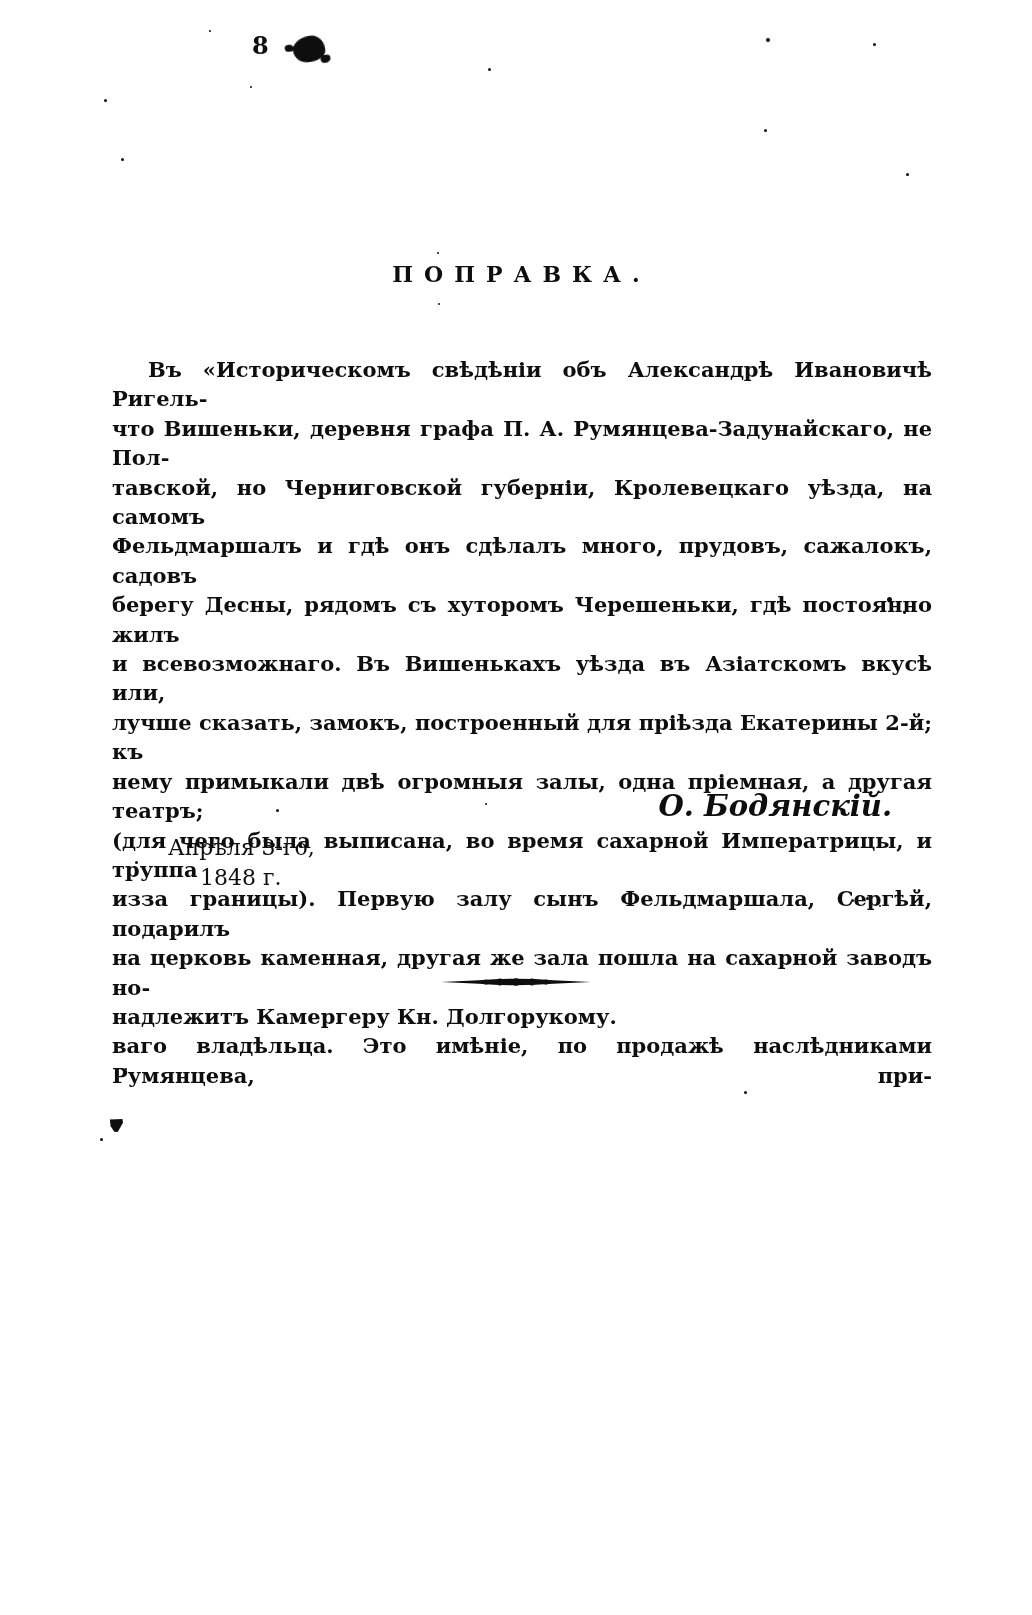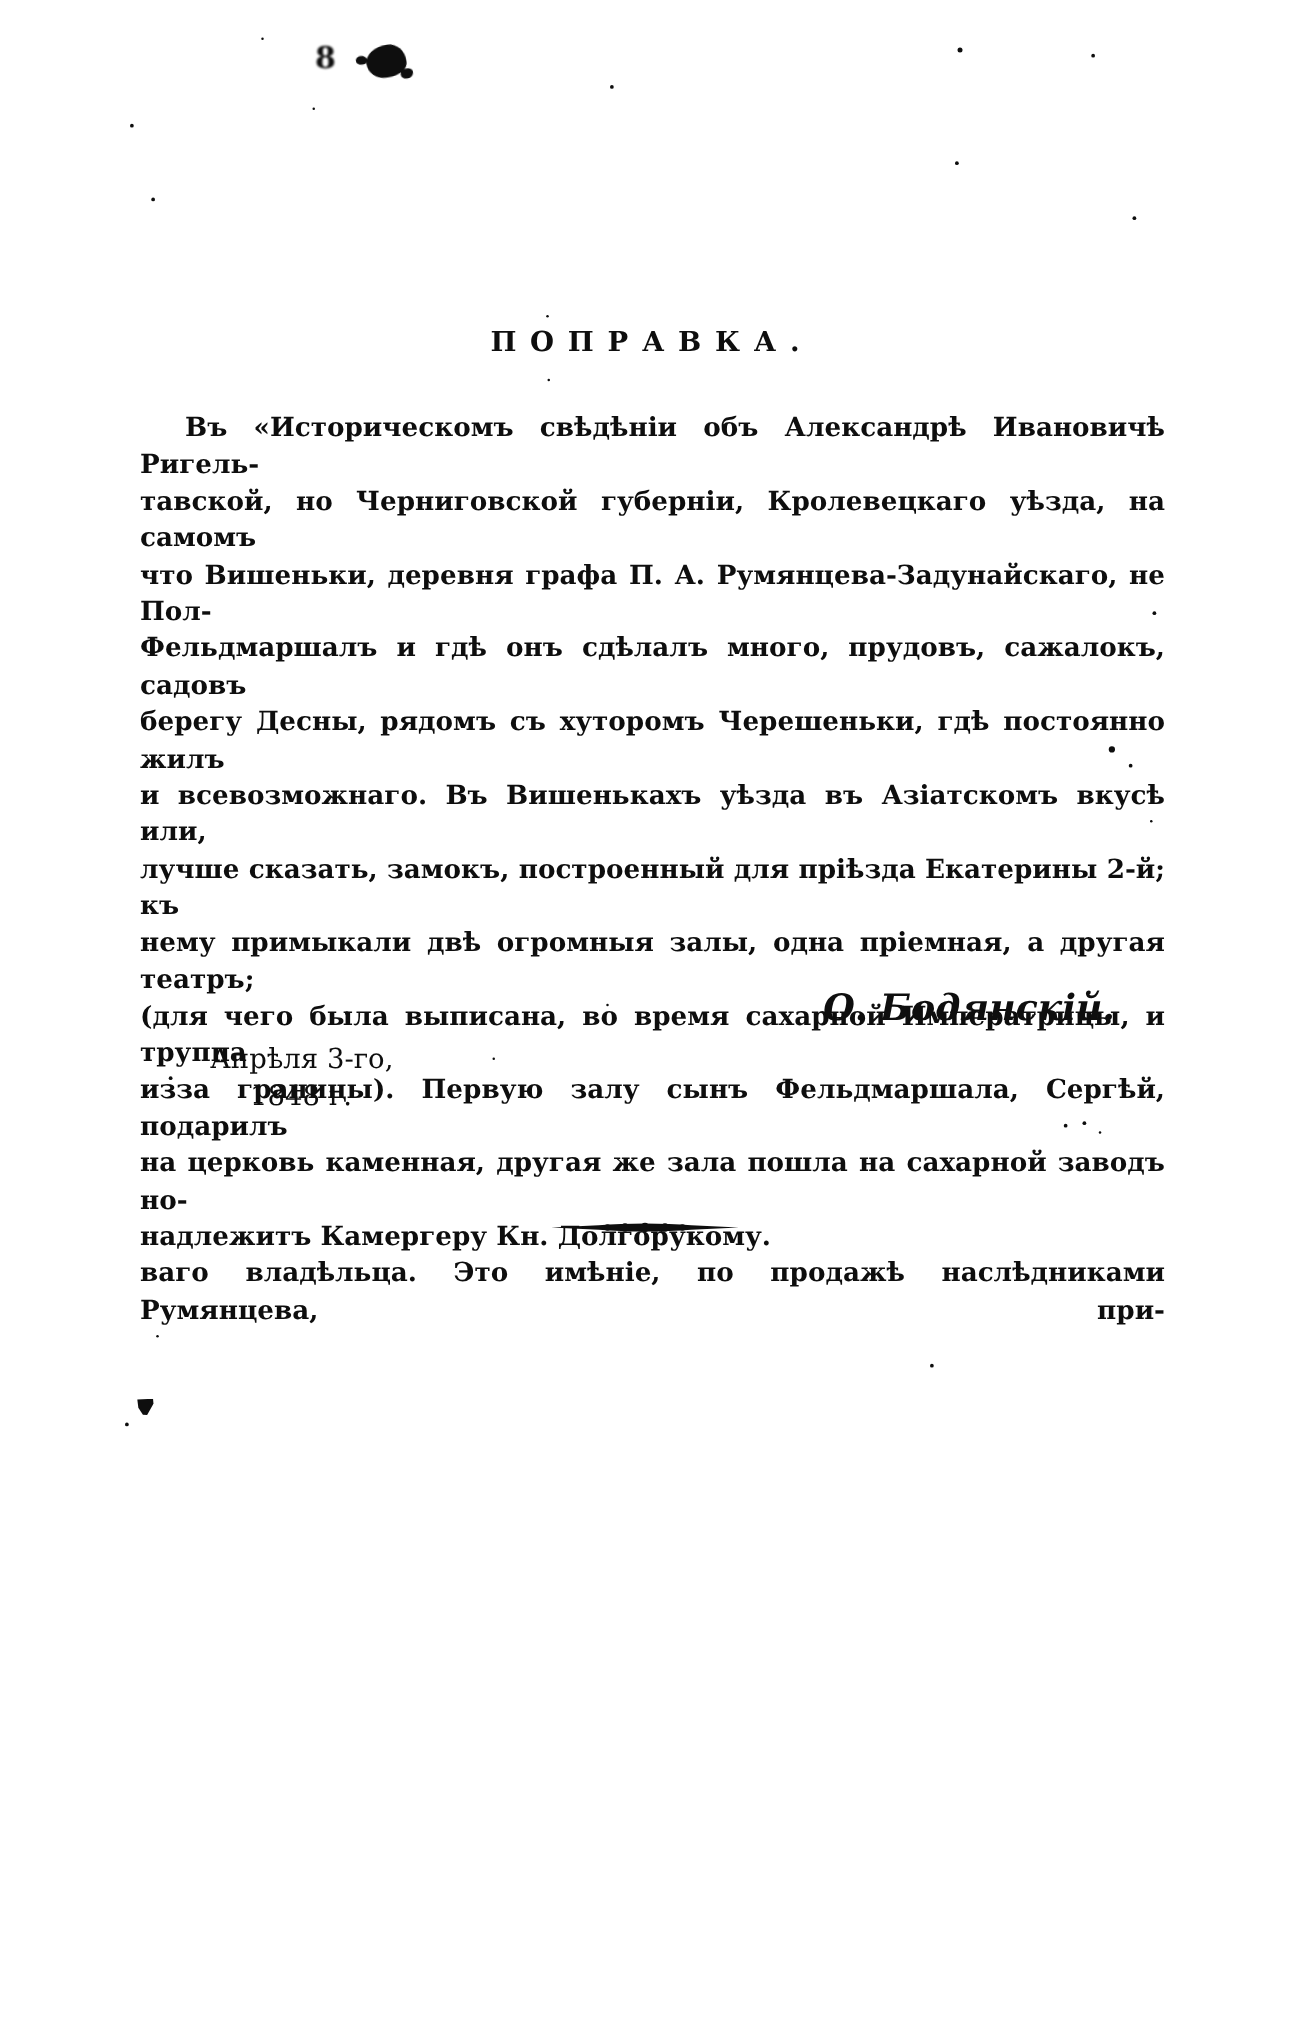--- a/index.html
+++ b/index.html
@@ -32,21 +32,21 @@
     font-size: 21px;
     font-weight: bold;
   }
   .line {
     line-height: 29.4px;
     text-align: justify;
     text-align-last: justify;
     white-space: nowrap; 
   }
   .line { white-space: normal; }
-  .line.first-line { text-indent: 36px; }
+  .line.first-line { text-indent: 36px; margin-top: 28px; }
   .line.last-line { text-align-last: left; }
   .signature {
     position: absolute;
     top: 789px;
     right: 140px;
     font-size: 29px;
     font-weight: bold;
     font-style: italic;
     white-space: nowrap;
   }
@@ -127,22 +127,22 @@
 
 <div class="page">
 
   <div class="smudge-number">8</div>
   <div class="ink-blot"></div>
 
   <div class="page-title">ПОПРАВКА.</div>
 
   <div class="body-text">
     <div class="line first-line">Въ «Историческомъ свѣдѣніи объ Александрѣ Ивановичѣ Ригель-</div>
+    <div class="line">что Вишеньки, деревня графа П. А. Румянцева-Задунайскаго, не Пол-</div>
     <div class="line">тавской, но Черниговской губерніи, Кролевецкаго уѣзда, на самомъ</div>
-    <div class="line">что Вишеньки, деревня графа П. А. Румянцева-Задунайскаго, не Пол-</div>
     <div class="line">Фельдмаршалъ и гдѣ онъ сдѣлалъ много, прудовъ, сажалокъ, садовъ</div>
     <div class="line">берегу Десны, рядомъ съ хуторомъ Черешеньки, гдѣ постоянно жилъ</div>
     <div class="line">и всевозможнаго. Въ Вишенькахъ уѣзда въ Азіатскомъ вкусѣ или,</div>
     <div class="line">лучше сказать, замокъ, построенный для пріѣзда Екатерины 2-й; къ</div>
     <div class="line">нему примыкали двѣ огромныя залы, одна пріемная, а другая театръ;</div>
     <div class="line">(для чего была выписана, во время сахарной Императрицы, и труппа</div>
     <div class="line">изза границы). Первую залу сынъ Фельдмаршала, Сергѣй, подарилъ</div>
     <div class="line">на церковь каменная, другая же зала пошла на сахарной заводъ но-</div>
     <div class="line last-line">надлежитъ Камергеру Кн. Долгорукому.</div>
     <div class="line">ваго владѣльца. Это имѣніе, по продажѣ наслѣдниками Румянцева, при-</div>

